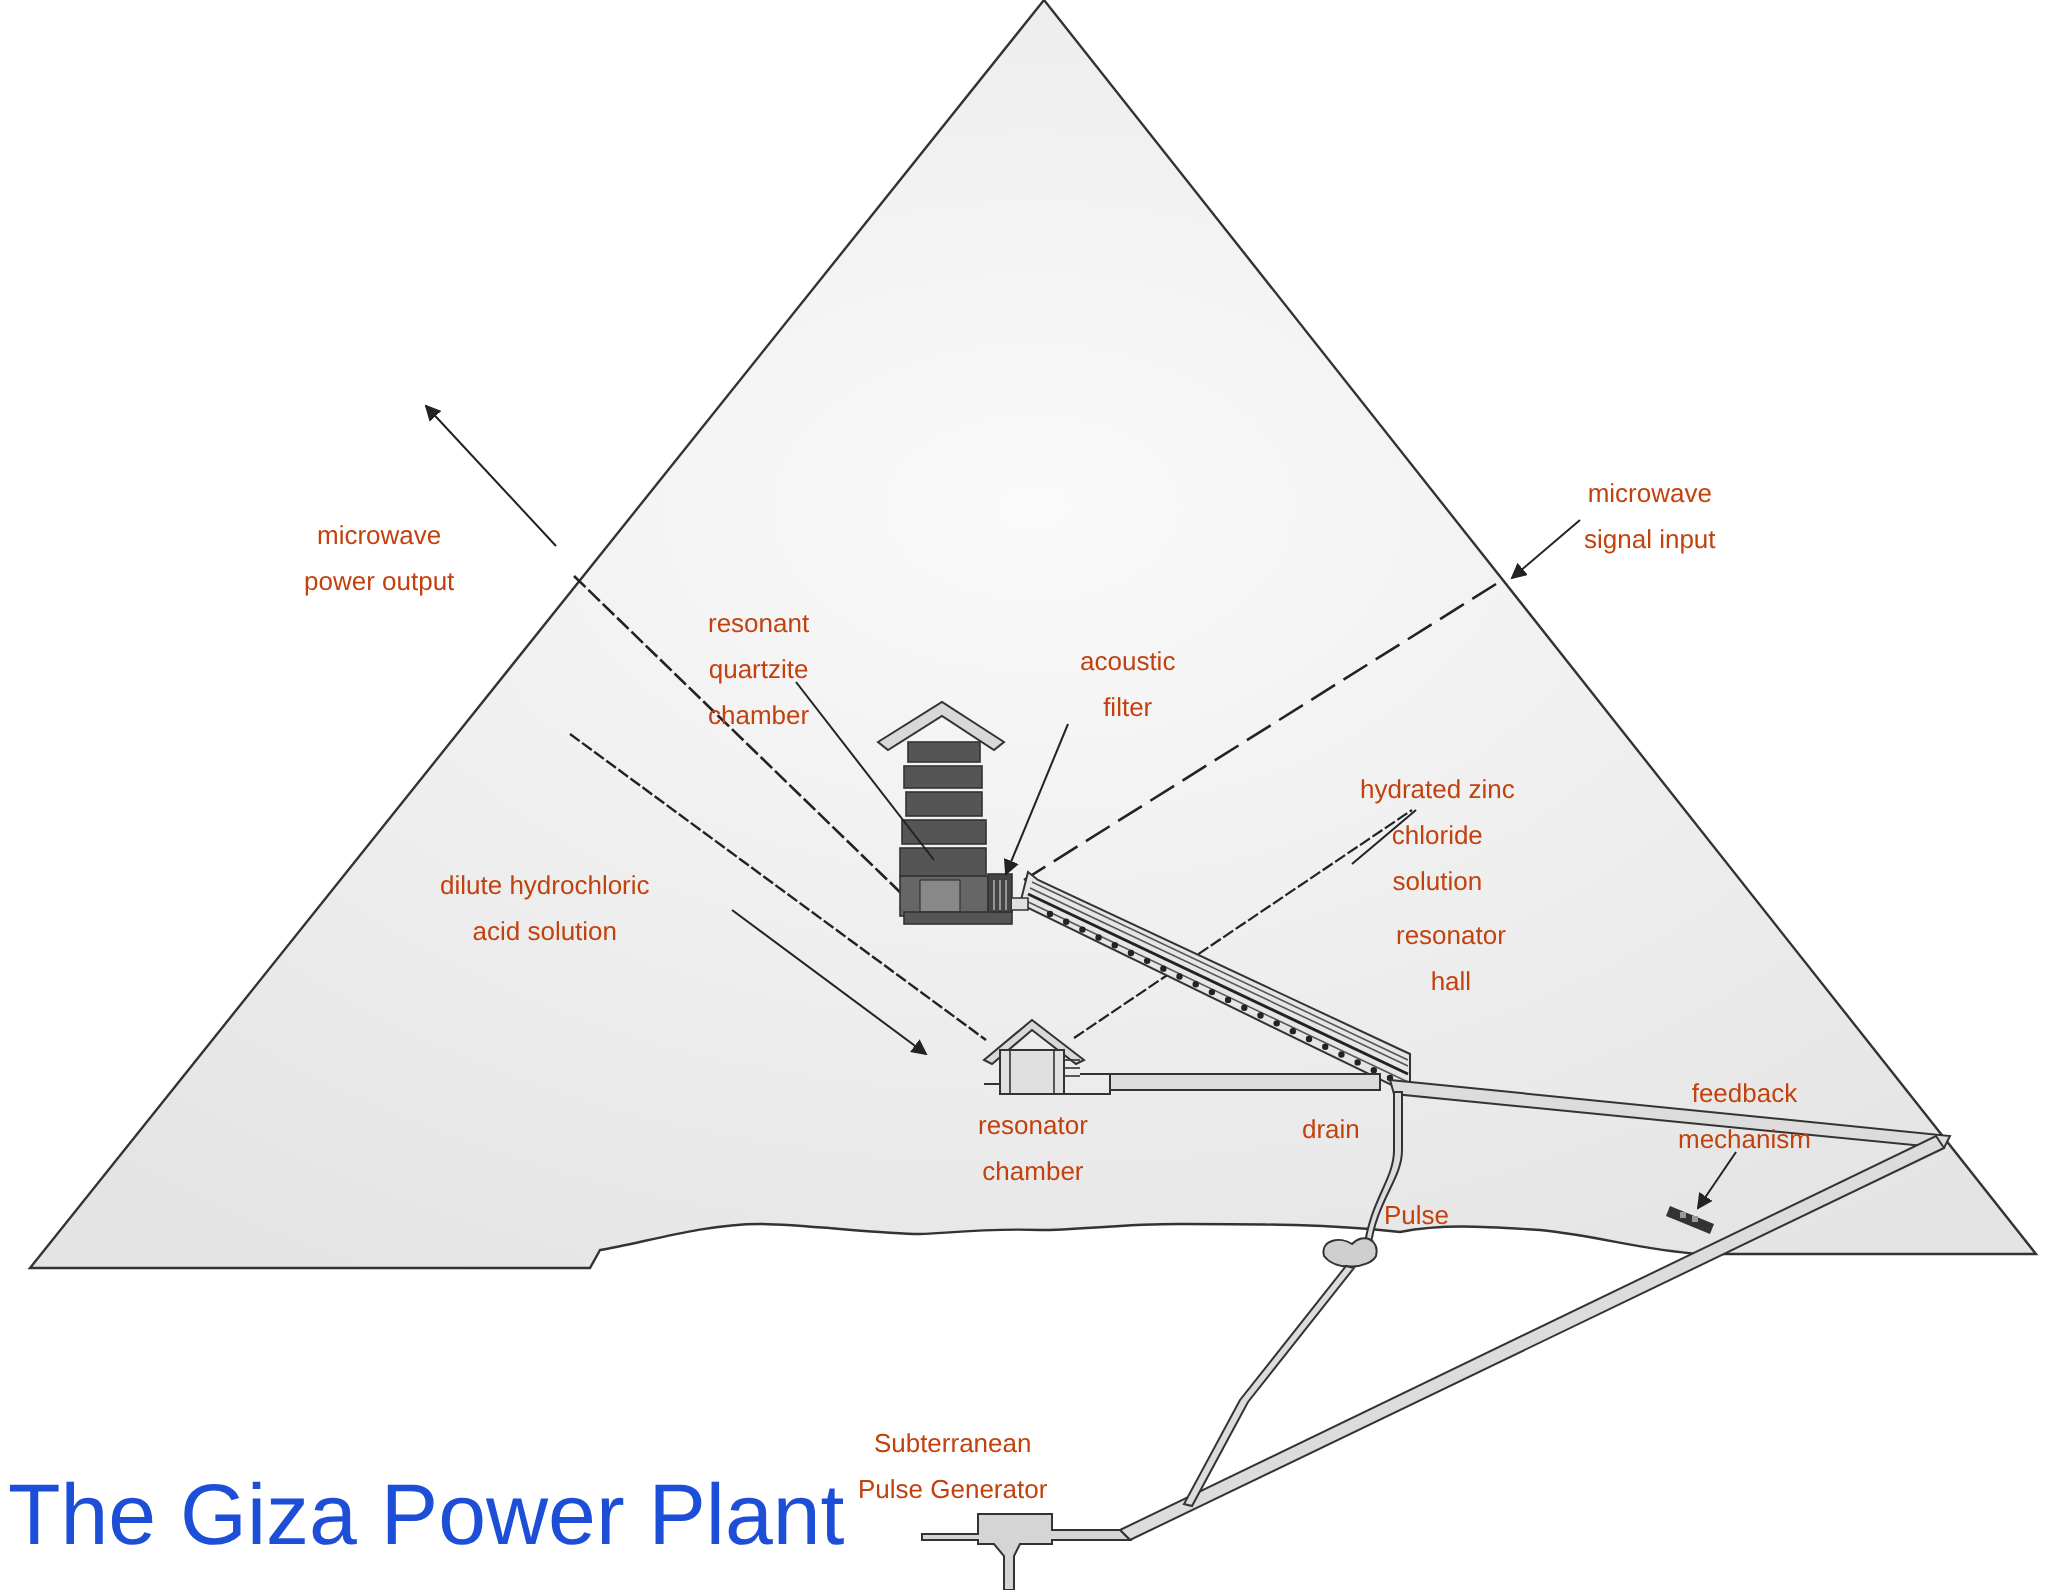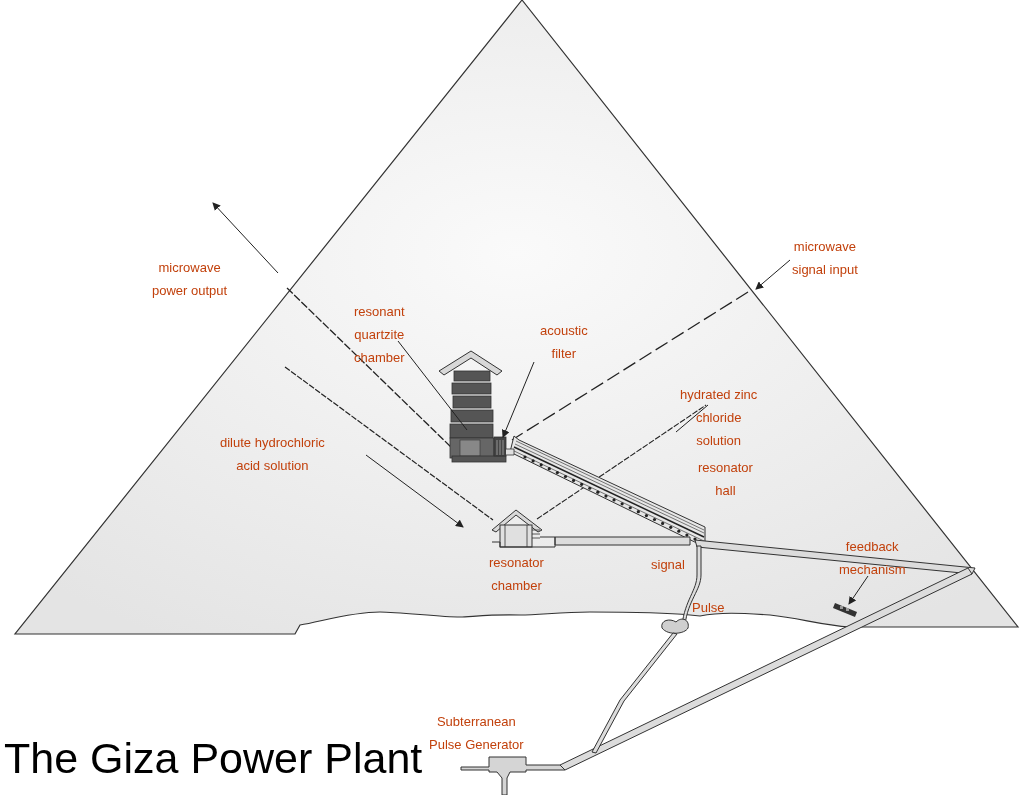--- a/index.html
+++ b/index.html
@@ -1,19 +1,19 @@
 <!DOCTYPE html>
 <html><head>
 <meta charset="utf-8">
 <style>
   html, body { margin: 0; padding: 0; background: #ffffff; }
   body { width: 1024px; height: 795px; position: relative; overflow: hidden; font-family: "Liberation Sans", sans-serif; }
   #diagram { position: absolute; left: 0; top: 0; width: 1024px; height: 795px; }
   .lbl { position: absolute; font-family: "Liberation Sans", sans-serif; font-size: 13px; line-height: 23px; color: #c2410c; text-align: center; white-space: pre; }
-  .title { position: absolute; font-family: "Liberation Sans", sans-serif; font-size: 43px; color: #000000; white-space: nowrap; }
+  .title { position: absolute; font-family: "Liberation Sans", sans-serif; font-size: 43px; color: #1d4ed8; white-space: nowrap; }
 </style>
 </head>
 <body>
 
 <svg id="diagram" viewBox="0 0 1024 795" xmlns="http://www.w3.org/2000/svg">
   <defs>
     <radialGradient id="pyrGrad" cx="0.5" cy="0.4" r="0.7">
       <stop offset="0" stop-color="#fafafa"></stop>
       <stop offset="1" stop-color="#e4e4e4"></stop>
     </radialGradient>
@@ -131,20 +131,20 @@
 signal input</div>
 <div class="lbl" style="left:680px; top:367px;margin-top:16px;">hydrated zinc
 chloride
 solution</div>
 <div class="lbl" style="left:188px; top:431px;margin-left:32px;">dilute hydrochloric
 acid solution</div>
 <div class="lbl" style="left:698px; top:456px;">resonator
 hall</div>
 <div class="lbl" style="left:489px; top:551px;">resonator
 chamber</div>
-<div class="lbl" style="left:651px; top:553px;">signal</div>
+<div class="lbl" style="left:651px; top:553px;">drain</div>
 <div class="lbl" style="left:692px; top:596px;">Pulse</div>
 <div class="lbl" style="left:827px; top:535px;margin-left:12px;">feedback
 mechanism</div>
 <div class="lbl" style="left:429px; top:710px;">Subterranean
 Pulse Generator</div>
 
 <div class="title" style="left:4px; top:734px;">The Giza Power Plant</div>
 
 </body></html>

